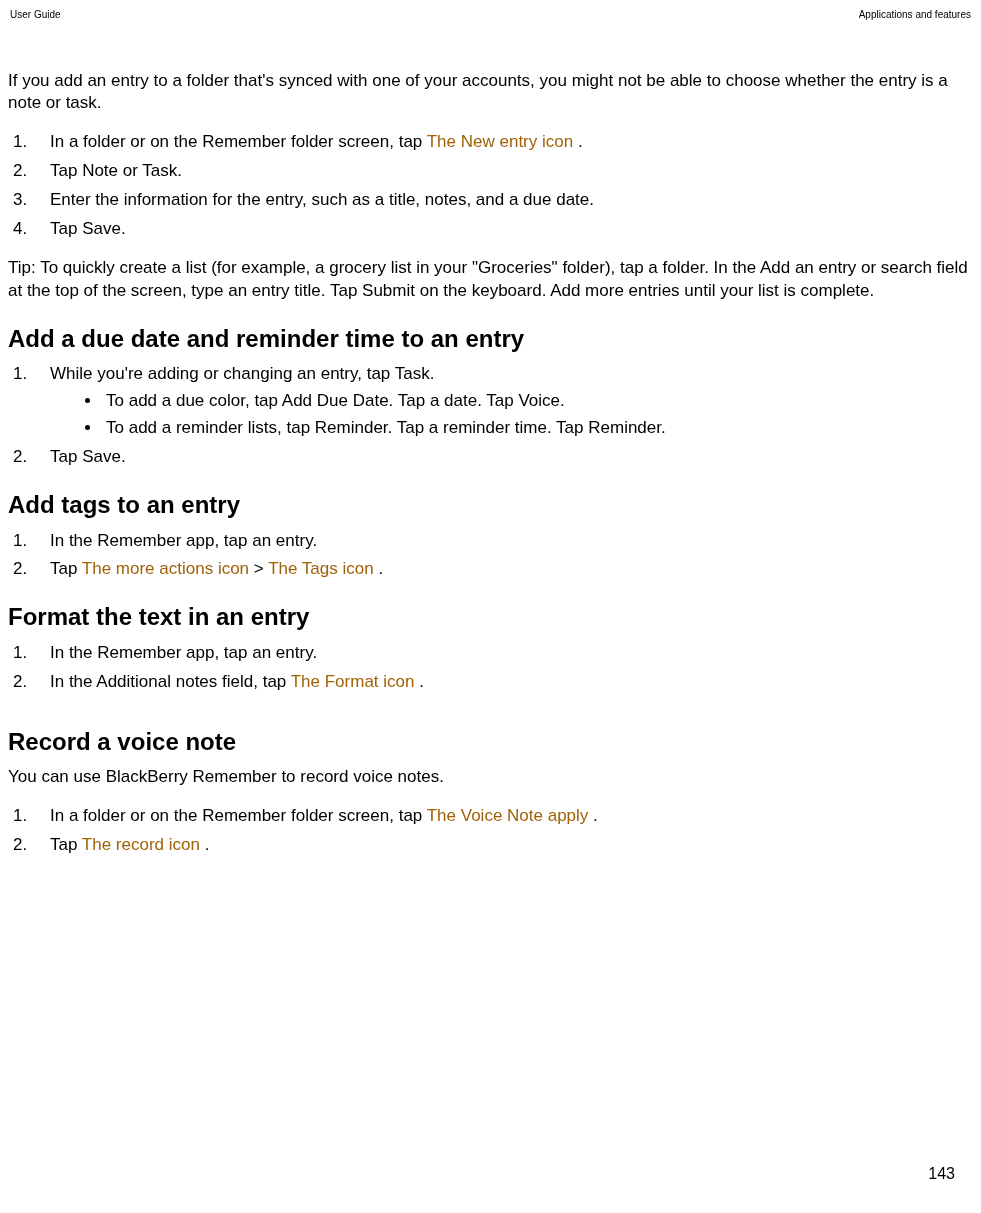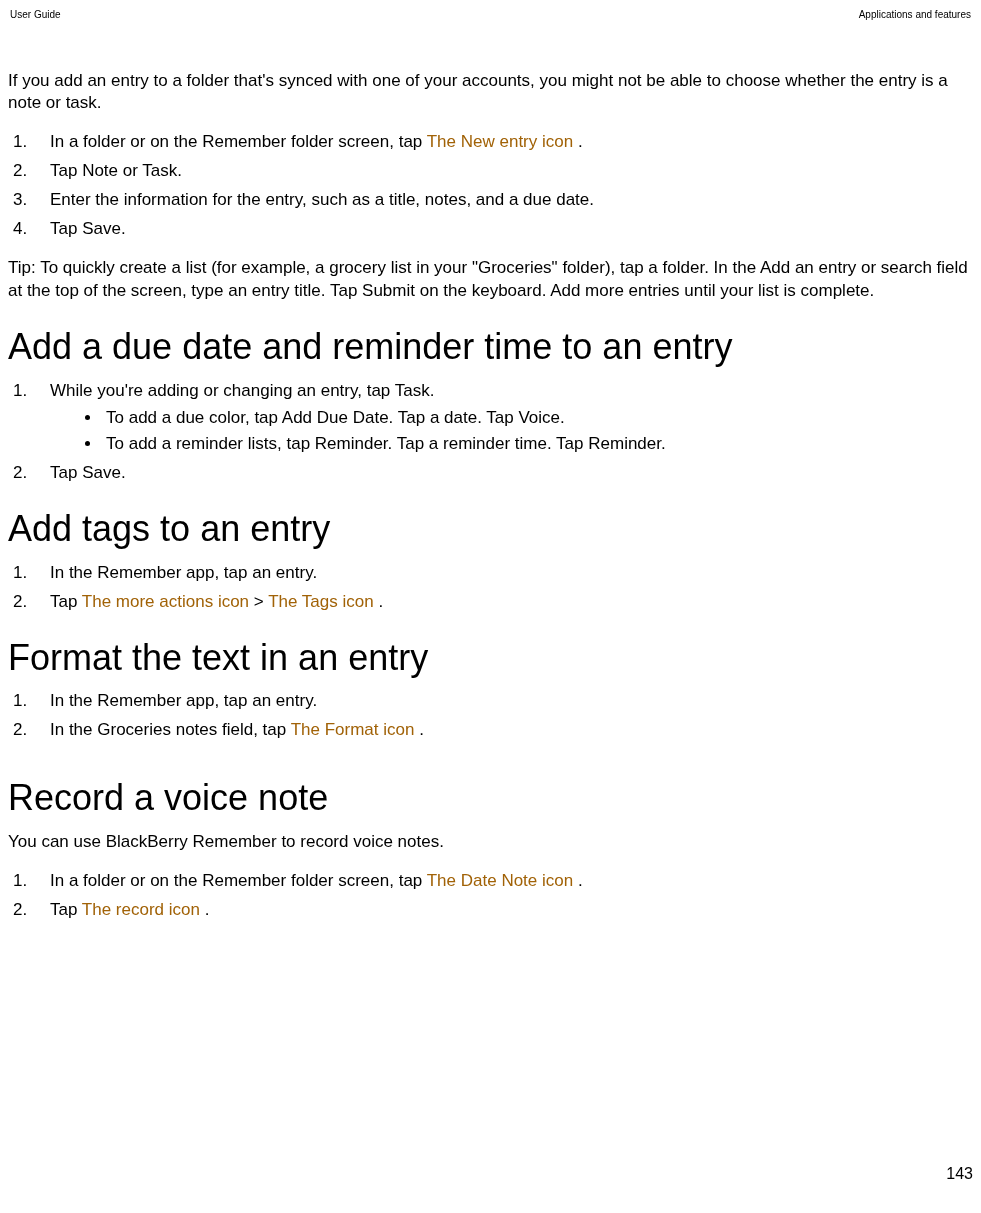--- a/index.html
+++ b/index.html
@@ -40,33 +40,33 @@
     ul.bullets {
       list-style: disc;
       margin: 4px 0 6px 0;
       padding-left: 52px;
     }
     ul.bullets > li {
       padding-left: 4px;
       margin-bottom: 4px;
     }
     h2 {
-      font-size: 36px;
-      font-weight: 400;
+      font-size: 24px;
+      font-weight: 700;
       margin: 20px 0 8px 0;
     }
     .tip {
       margin-bottom: 18px;
     }
     b { font-weight: normal; }
     .red { color: #a16207; }
     .page-number {
       position: absolute;
       bottom: 28px;
-      right: 8px;
+      right: 26px;
       font-size: 16px;
     }
   </style>
 </head>
 <body>
 
 <div class="header">
   <span>User Guide</span>
   <span>Applications and features</span>
 </div>
@@ -118,30 +118,30 @@
     <li>
       <span>Tap  </span><span class="red">The more actions icon</span><span>  &gt;  </span><span class="red">The Tags icon</span><span> .</span>
     </li>
   </ol>
 
   <h2>Format the text in an entry</h2>
 
   <ol class="steps">
     <li>In the Remember app, tap an entry.</li>
     <li>
-      <span>In the </span><b>Groceries notes</b><span> field, tap  </span><span class="red">The Format icon</span><span> .</span>
+      <span>In the </span><b>Additional notes</b><span> field, tap  </span><span class="red">The Format icon</span><span> .</span>
     </li>
   </ol>
 
   <h2 style="margin-top:32px">Record a voice note</h2>
   <p class="para">You can use BlackBerry Remember to record voice notes.</p>
 
   <ol class="steps">
     <li>
-      <span>In a folder or on the Remember folder screen, tap  </span><span class="red">The Date Note icon</span><span> .</span>
+      <span>In a folder or on the Remember folder screen, tap  </span><span class="red">The Voice Note apply</span><span> .</span>
     </li>
     <li>
       <span>Tap  </span><span class="red">The record icon</span><span> .</span>
     </li>
   </ol>
 
 </div>
 
 <div class="page-number">143</div>
 

